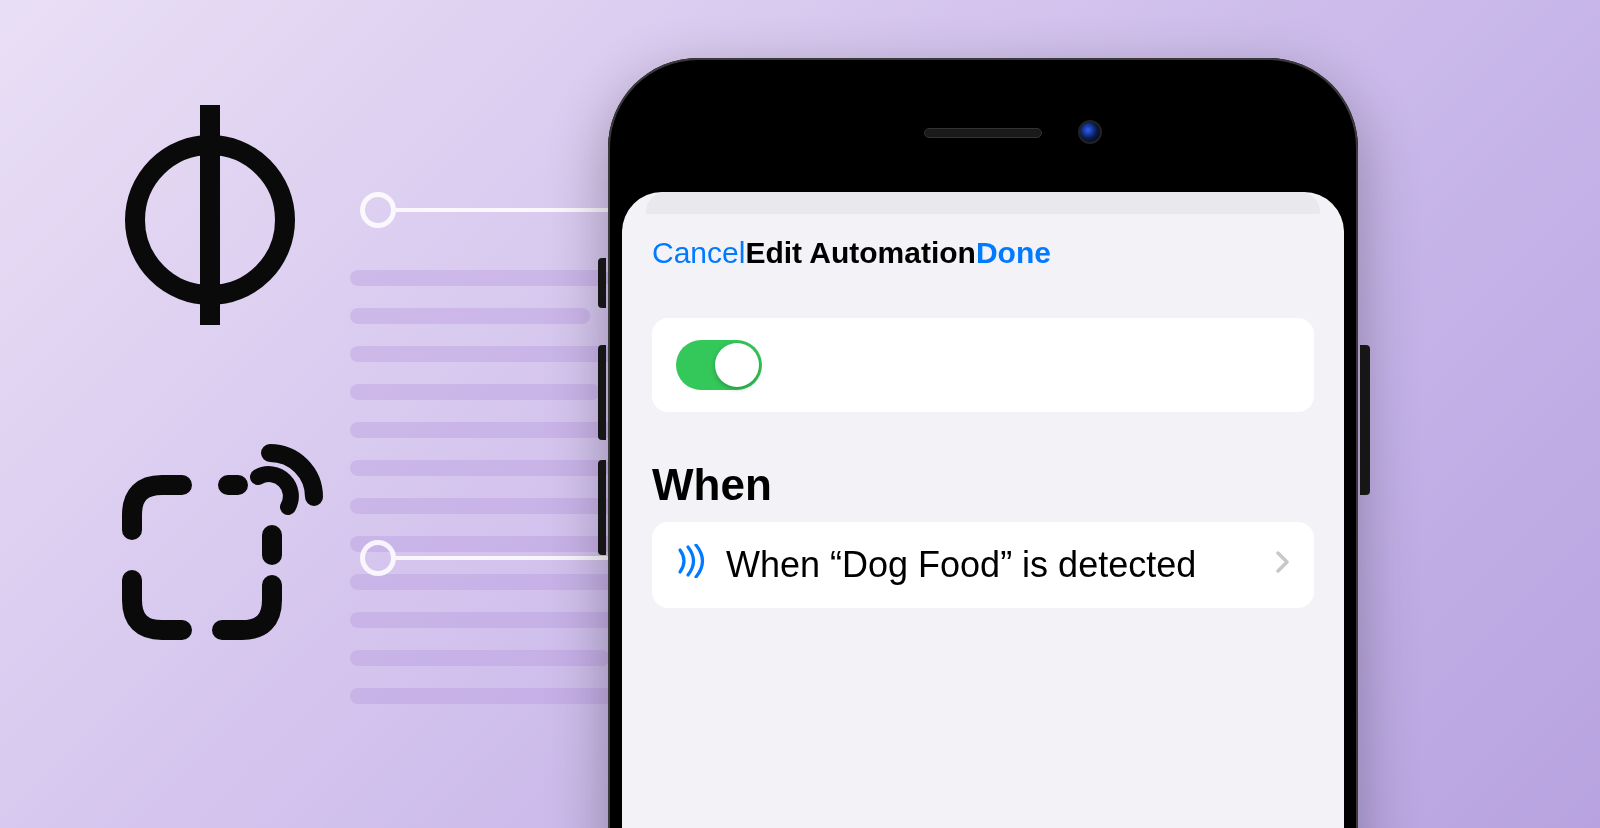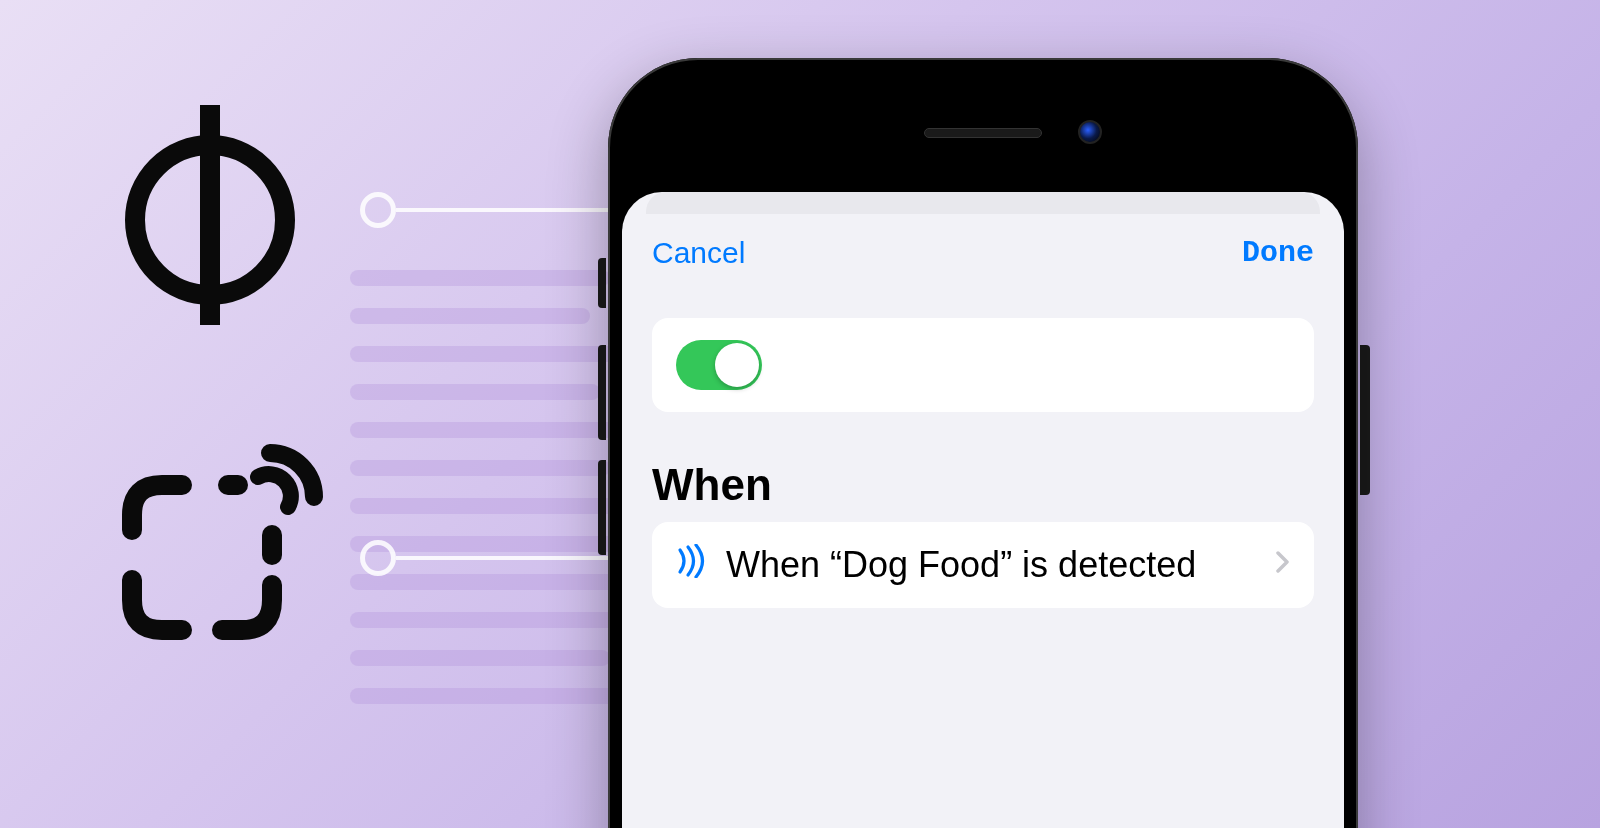--- a/index.html
+++ b/index.html
@@ -136,30 +136,29 @@
       right: 0;
       bottom: 0;
       background: #f2f2f7;
       border-radius: 20px 20px 0 0;
       z-index: 1;
       padding: 0 30px;
     }
     .nav-bar {
       display: flex;
       align-items: center;
-      justify-content: space-between;
       padding: 22px 0 18px 0;
     }
     .nav-button {
       color: #007aff;
       font-size: 30px;
       font-weight: 400;
       cursor: pointer;
     }
-    .nav-button.bold { font-weight: 600; font-family: Liberation Mono, monospace; }
+    .nav-button.bold { font-weight: 600; }
     .nav-title {
       font-size: 30px;
       font-weight: 600;
       color: #000;
     }
     .list-row {
       background: #fff;
       border-radius: 16px;
       padding: 22px 24px;
       display: flex;
@@ -279,20 +278,21 @@
 <div class="phone">
   <div class="phone-inner">
     <div class="speaker"></div>
     <div class="camera"></div>
     <div class="screen">
       <div class="card-behind"></div>
       <div class="sheet">
 
         <div class="nav-bar">
           <span class="nav-button">Cancel</span>
+          <span class="nav-title">Edit Automation</span>
           <span class="nav-button bold">Done</span>
         </div>
 
         <div class="list-row">
           <div class="toggle">
             <div class="toggle-knob"></div>
           </div>
         </div>
 
         <div class="section-header">When</div>

